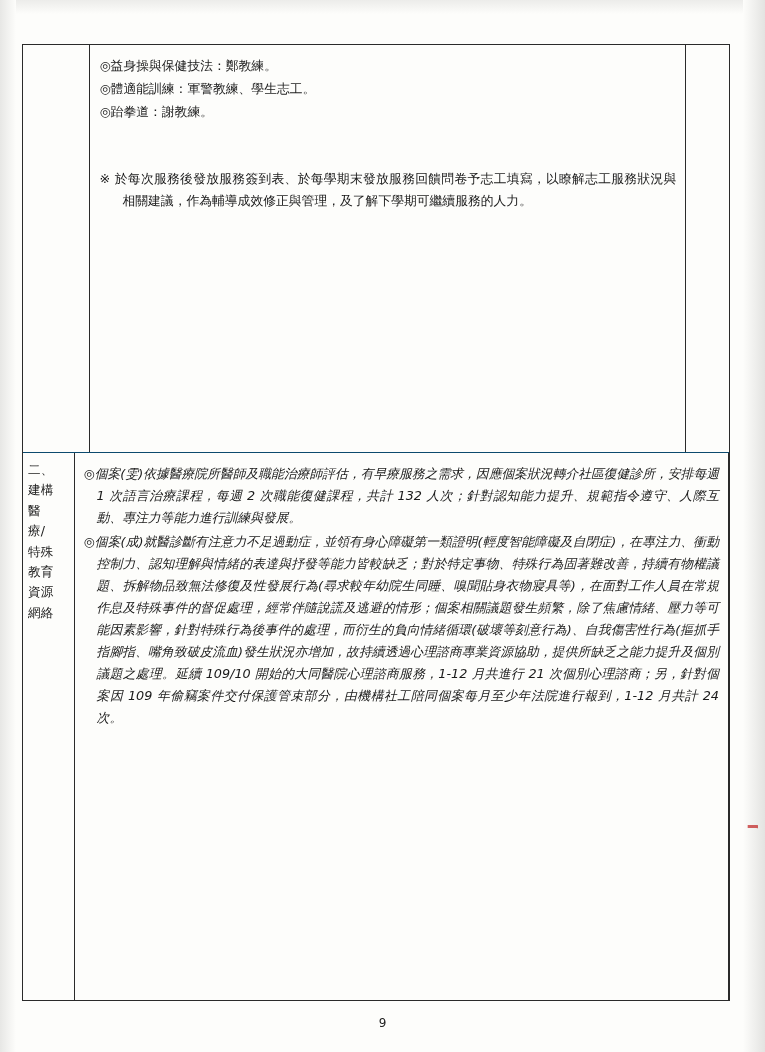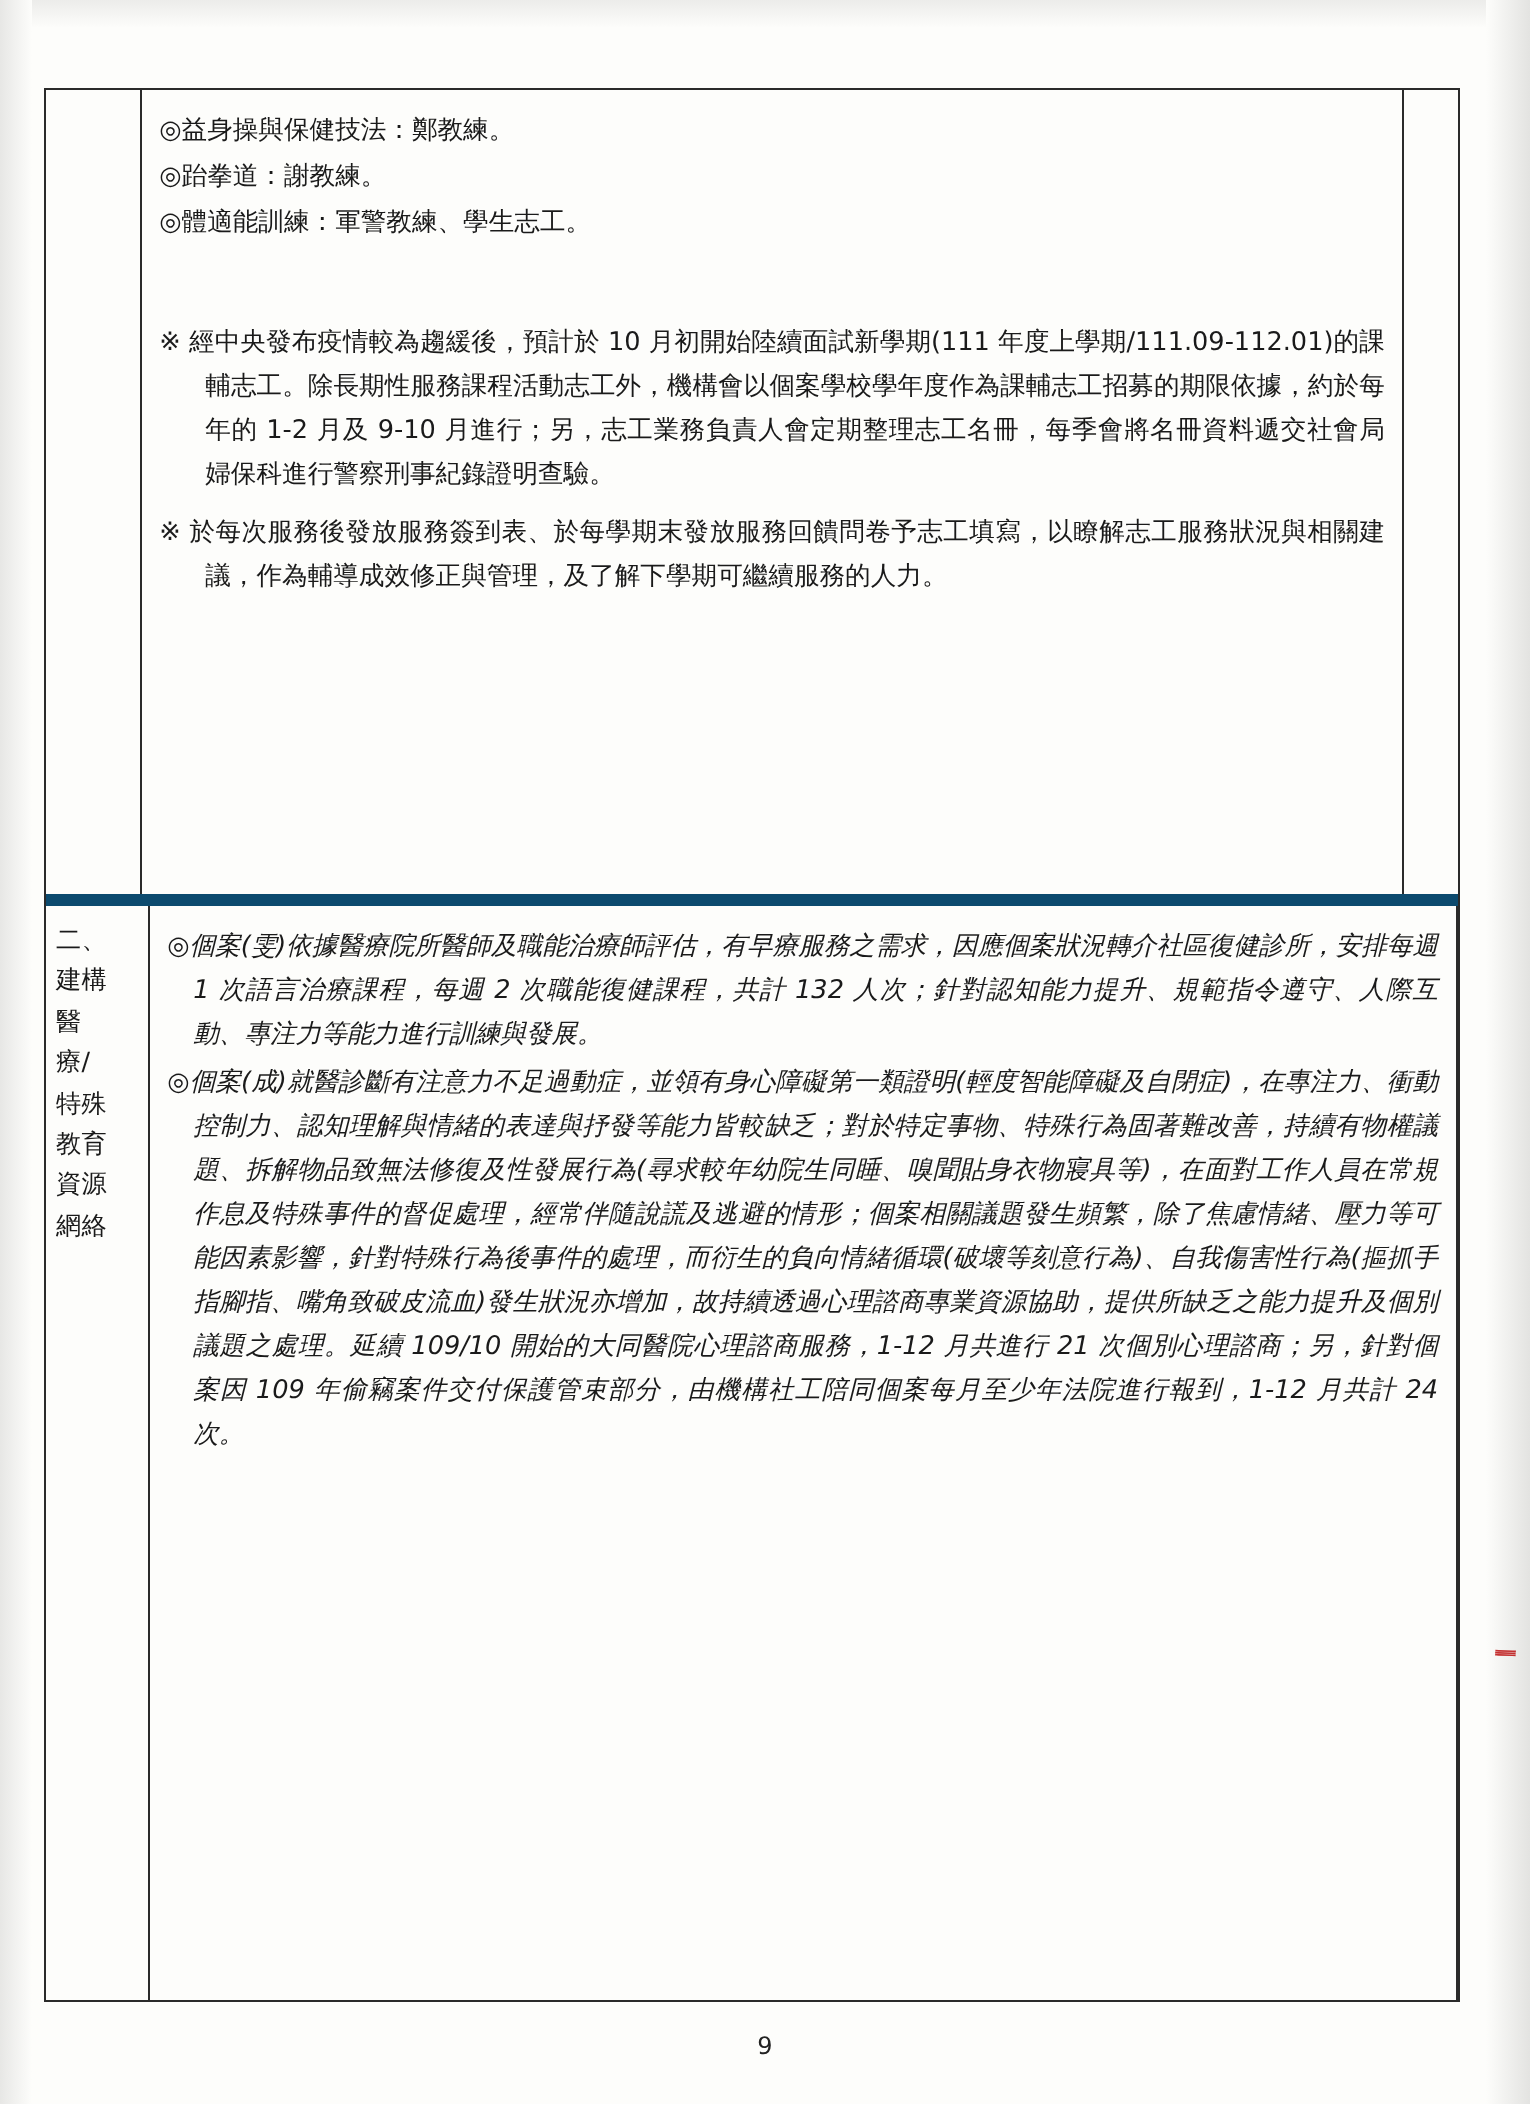--- a/index.html
+++ b/index.html
@@ -47,21 +47,21 @@
     height: 957px;
     border: 1px solid #2a2a2a;
     box-sizing: border-box;
     display: flex;
     flex-direction: column;
   }
   .row {
     display: flex;
     box-sizing: border-box;
   }
-  .row.r1 { height: 408px; border-bottom: 6px solid #0c4a6e; }
+  .row.r1 { height: 408px; border-bottom: 1px solid #0c4a6e; }
   .row.r2 { flex: 1 1 auto; }
   .col-label {
     width: 96px;
     box-sizing: border-box;
     border-right: 1px solid #2a2a2a;
     padding: 7px 20px 0 5px;
     font-size: 12.6px;
     line-height: 1.62;
     letter-spacing: 0.2px;
   }
@@ -130,25 +130,24 @@
   <div class="scan-shade-top"></div>
   <div class="scan-shade-left"></div>
   <div class="scan-shade-right"></div>
 
   <div class="table">
 
     <div class="row r1">
       <div class="col-label"></div>
       <div class="col-main">
         <div class="bullet-line">◎益身操與保健技法：鄭教練。</div>
+        <div class="bullet-line">◎體適能訓練：軍警教練、學生志工。</div>
         <div class="bullet-line">◎跆拳道：謝教練。</div>
-        <div class="bullet-line">◎體適能訓練：軍警教練、學生志工。</div>
         <div class="gap-lg"></div>
         <div class="gap-md"></div>
-        <div class="note-para">※ 經中央發布疫情較為趨緩後，預計於 10 月初開始陸續面試新學期(111 年度上學期/111.09-112.01)的課輔志工。除長期性服務課程活動志工外，機構會以個案學校學年度作為課輔志工招募的期限依據，約於每年的 1-2 月及 9-10 月進行；另，志工業務負責人會定期整理志工名冊，每季會將名冊資料遞交社會局婦保科進行警察刑事紀錄證明查驗。</div>
         <div class="gap-sm"></div>
         <div class="note-para">※ 於每次服務後發放服務簽到表、於每學期末發放服務回饋問卷予志工填寫，以瞭解志工服務狀況與相關建議，作為輔導成效修正與管理，及了解下學期可繼續服務的人力。</div>
       </div>
       <div class="col-note"></div>
     </div>
 
     <div class="row r2">
       <div class="col-label">二、建構醫療/特殊教育資源網絡</div>
       <div class="col-main">
         <div class="bullet-para">◎個案(雯)依據醫療院所醫師及職能治療師評估，有早療服務之需求，因應個案狀況轉介社區復健診所，安排每週 1 次語言治療課程，每週 2 次職能復健課程，共計 132 人次；針對認知能力提升、規範指令遵守、人際互動、專注力等能力進行訓練與發展。</div>

